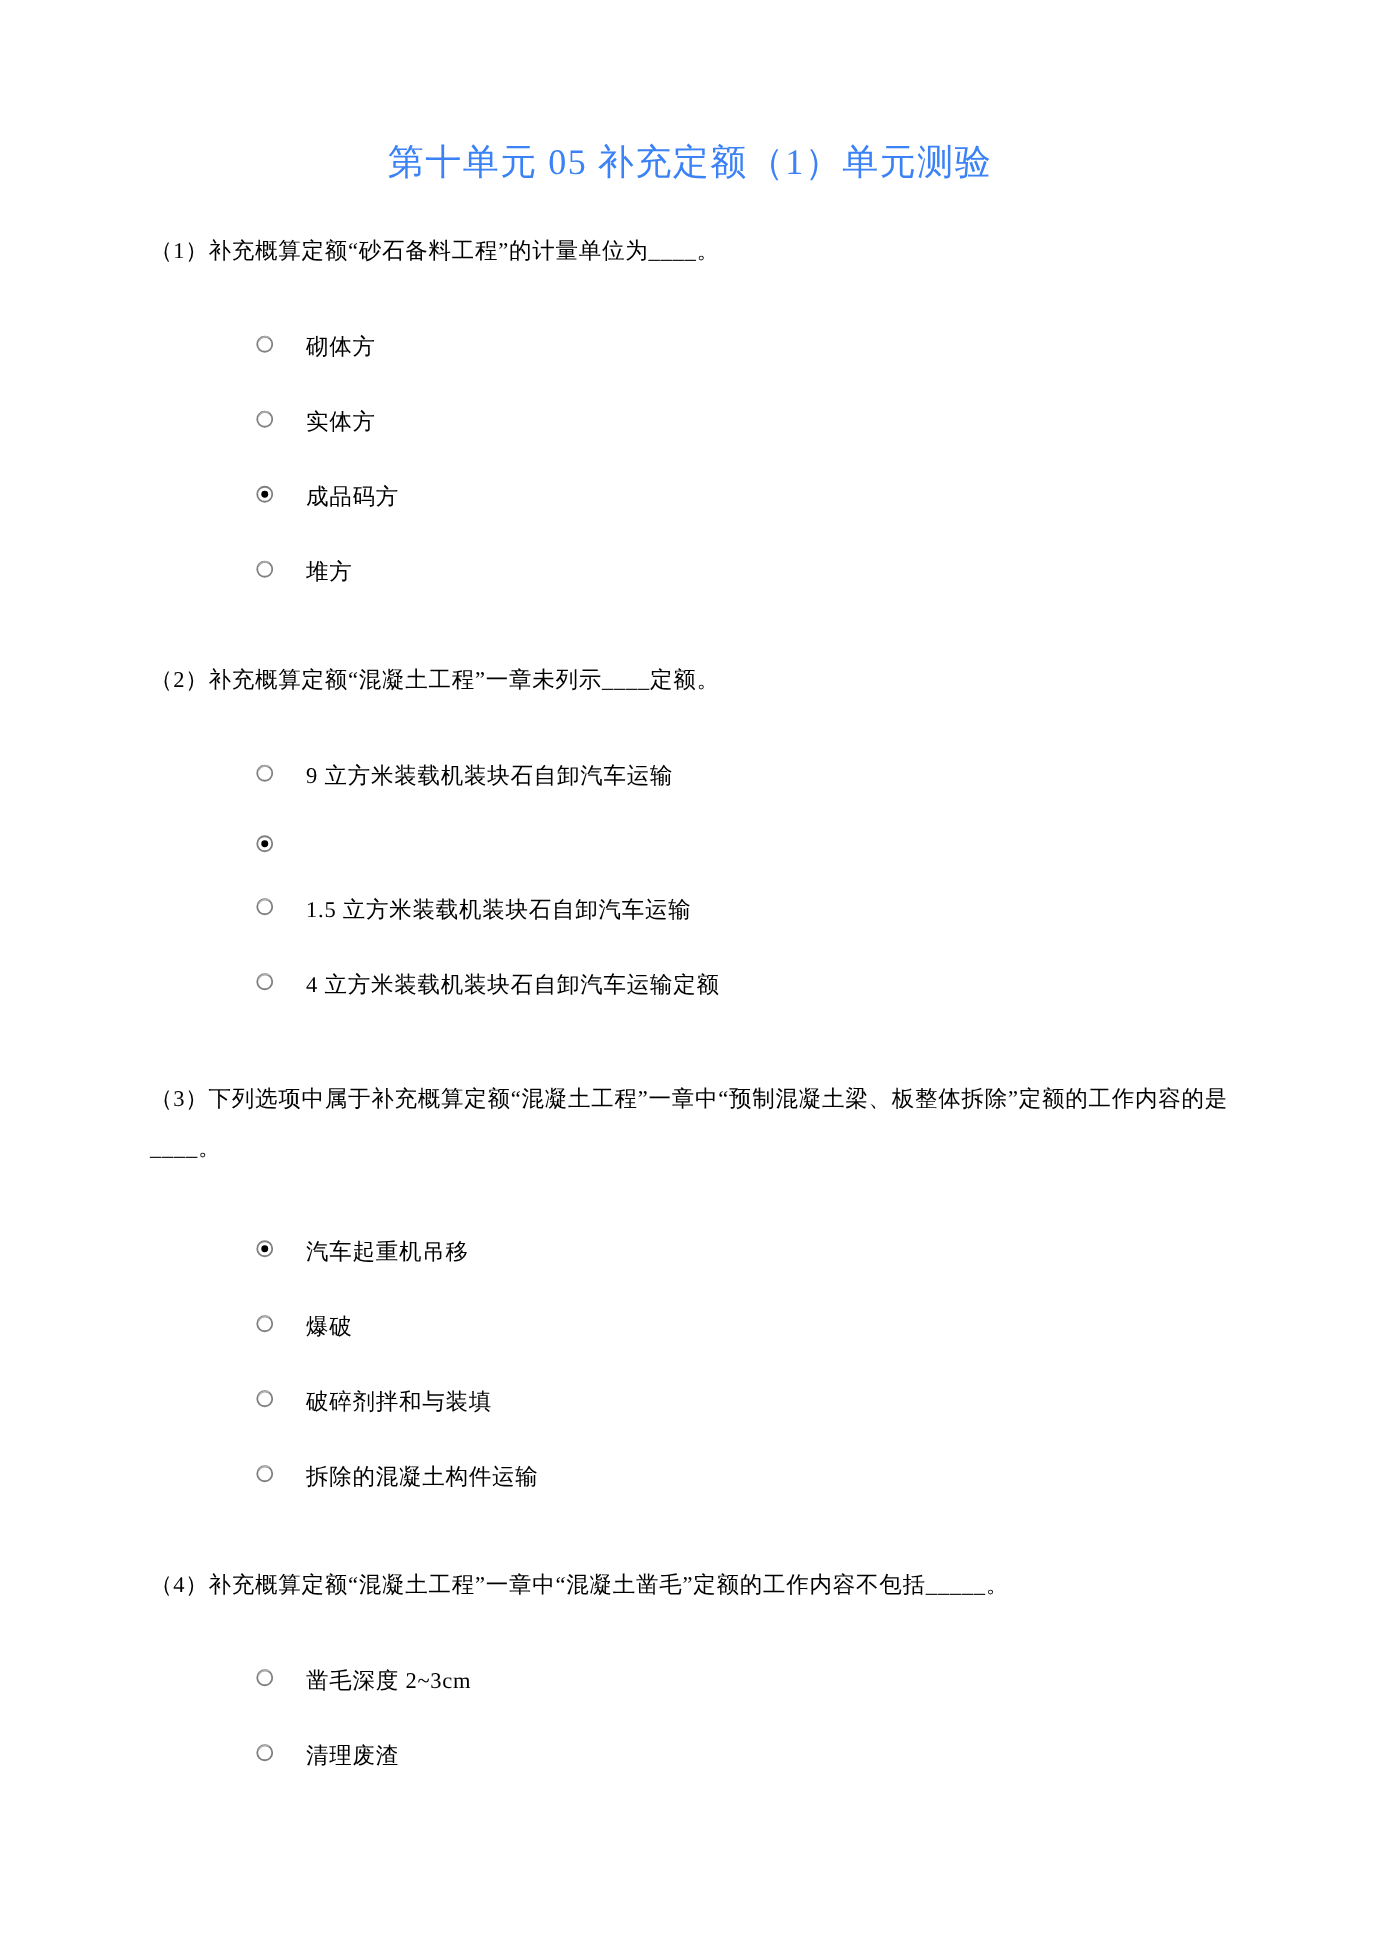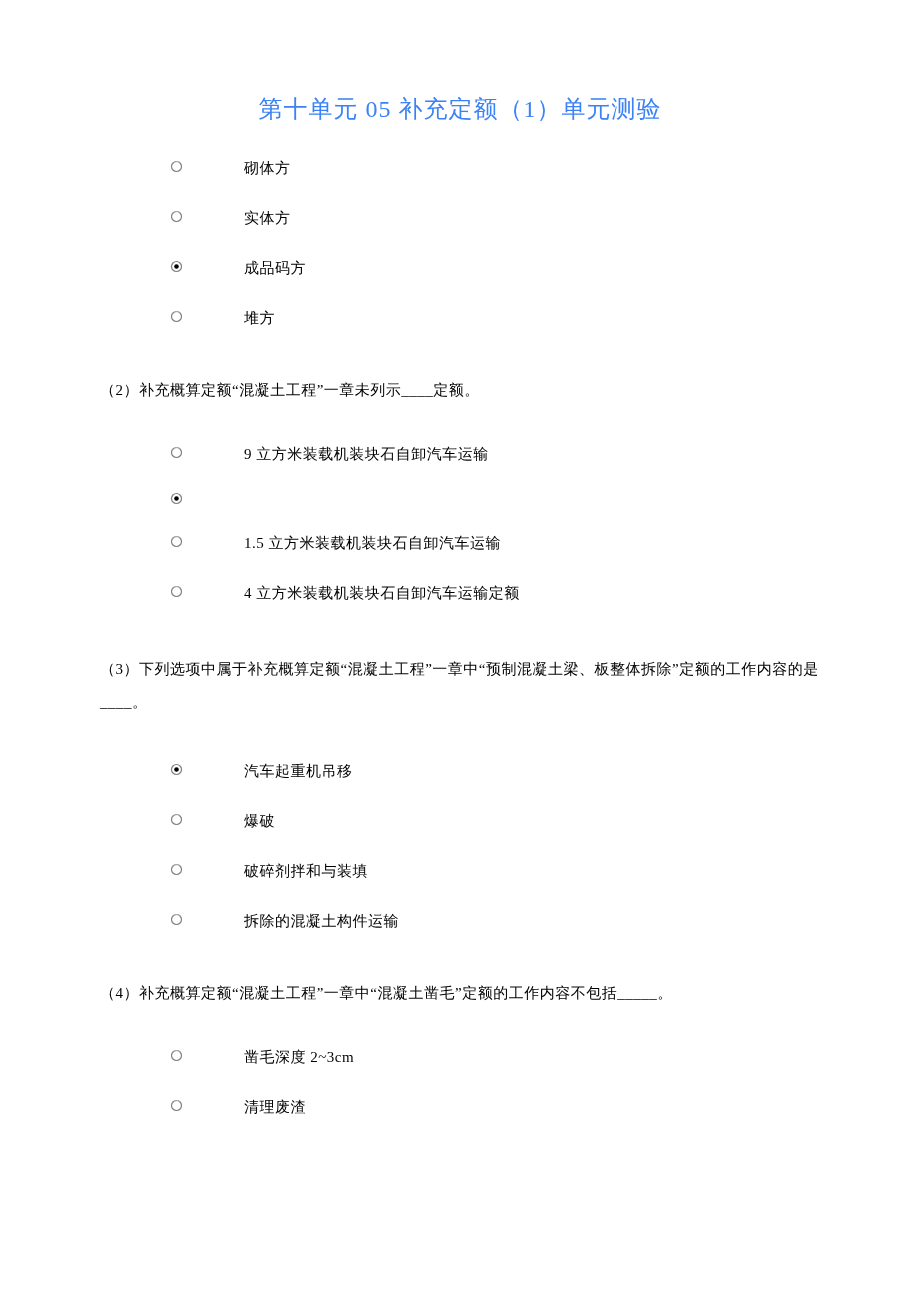--- a/index.html
+++ b/index.html
@@ -29,21 +29,20 @@
       line-height: 2.2;
     }
     .options {
       margin-left: 70px;
       margin-bottom: 48px;
     }
     .option-row {
       display: flex;
       align-items: baseline;
       margin-bottom: 26px;
-      gap: 40px;
     }
     .option-row:last-child {
       margin-bottom: 0;
     }
     .radio-cell {
       width: 34px;
       flex-shrink: 0;
       display: flex;
       justify-content: flex-start;
       align-items: center;
@@ -62,20 +61,21 @@
     .option-label {
       letter-spacing: 0.5px;
     }
   </style>
 </head>
 <body>
 
 <h1 class="title">第十单元 05 补充定额（1）单元测验</h1>
 
 <div>
+  <div class="question-text"><span>（1）</span><span>补充概算定额“砂石备料工程”的计量单位为____。</span></div>
   <div class="options">
     <div class="option-row">
       <span class="radio-cell">
           <span class="radio-icon">
             <svg viewBox="0 0 13 13">
               <circle cx="6.5" cy="6.5" r="5" fill="#ffffff" stroke="#808080" stroke-width="1.2"></circle>
               <path d="M2.5 4.5 A5 5 0 0 1 9.5 2.2" fill="none" stroke="#b0b0b0" stroke-width="1"></path>
             </svg>
           </span>
         </span>

